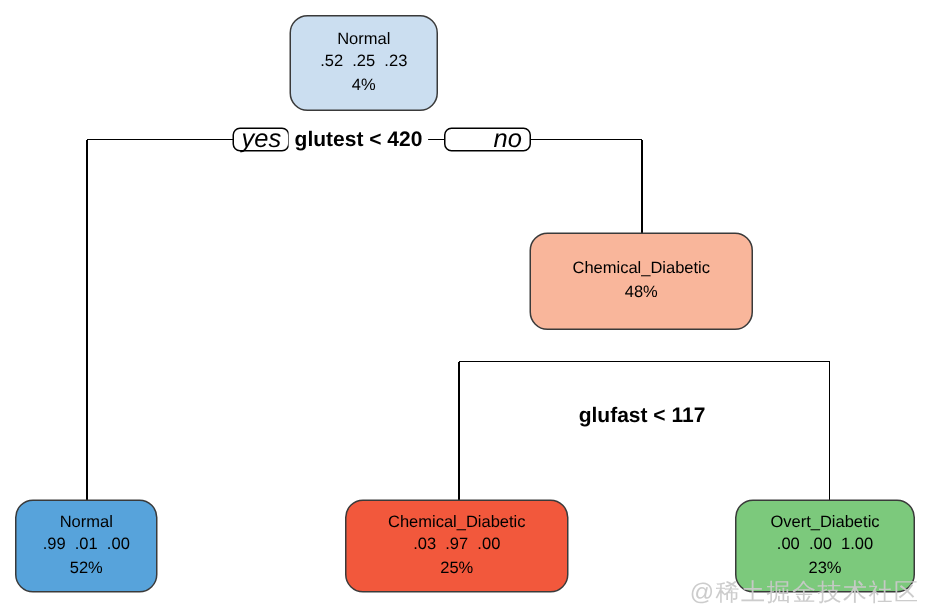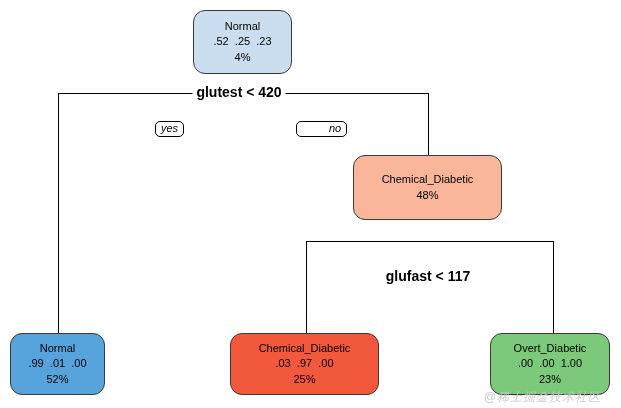--- a/index.html
+++ b/index.html
@@ -44,38 +44,36 @@
   }
   #split1-label{left:239px;top:84px;text-align:center;}
   #split2-label{left:428px;top:232px;margin-top:36px;}
 
   .branch-box{
     position:absolute;
     background:#ffffff;
     border:1px solid #000;
     border-radius:5px;
     font-style:italic;
-    font-size:11px;line-height:13px;
+    font-size:17px;line-height:13px;
     padding:0 5px 1px 5px;
     color:#000;
     z-index:3;
-    margin-top:36px;
   }
   #yes-box{left:155px;top:85px;}
   #no-box {left:296px;top:85px;padding-left:32px;}
 
   #watermark{
     position:absolute;
-    right:20px;bottom:2px;
-    font-size:12px;
+    right:8px;bottom:2px;
+    font-size:16px;
     letter-spacing:1px;
     color:rgba(201,201,201,0.95);
     z-index:5;
     white-space:nowrap;
-    font-style:italic;
   }
 </style>
 </head>
 <body>
 
 <div id="canvas">
 
   <svg id="edges" viewBox="0 0 621 408">
     <line x1="58" y1="93" x2="428" y2="93"></line>
     <line x1="58" y1="93" x2="58" y2="334"></line>

